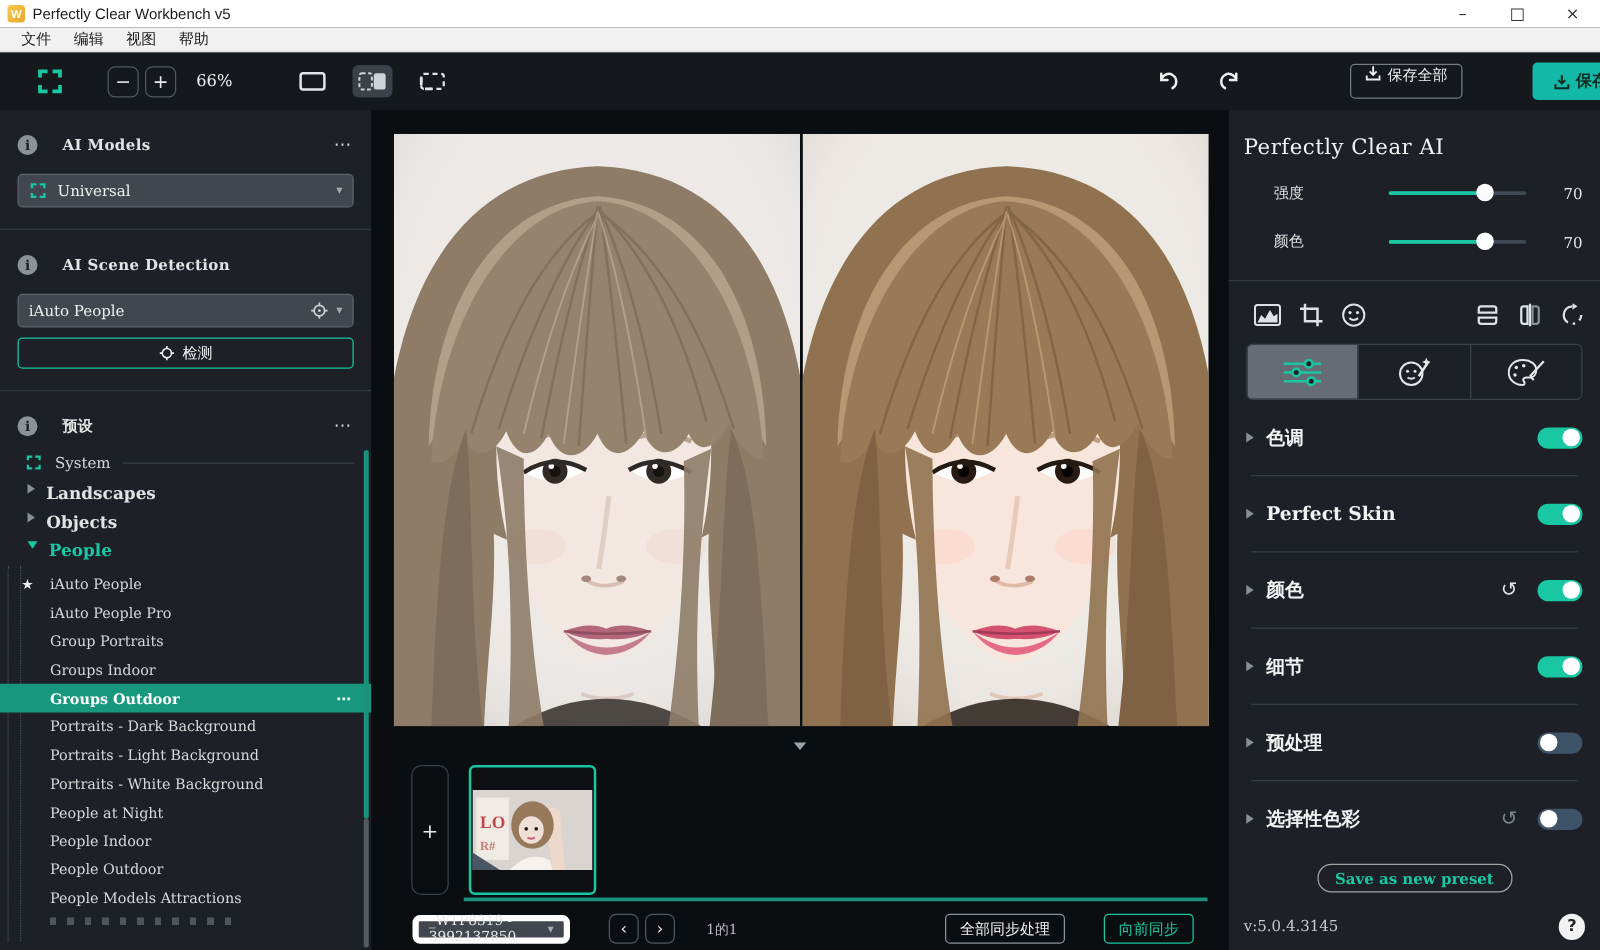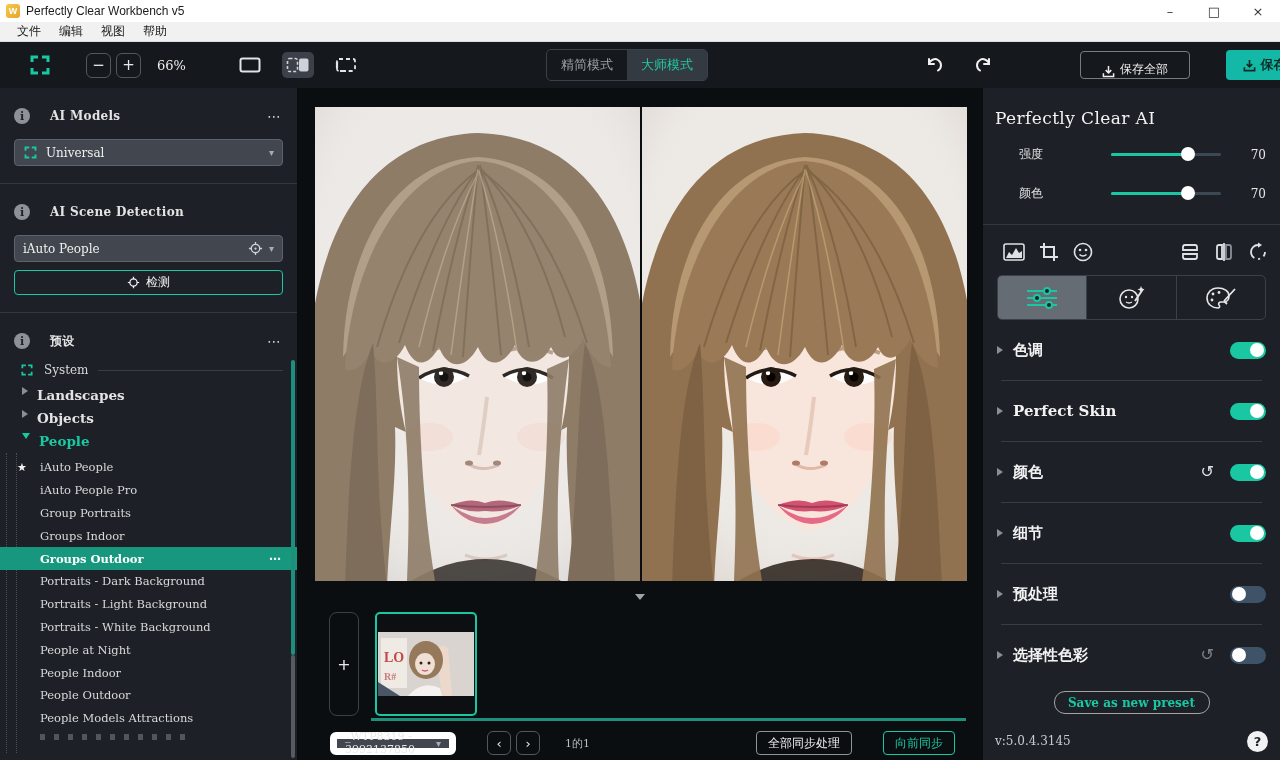--- a/index.html
+++ b/index.html
@@ -31,22 +31,22 @@
   #zoom-level { margin-left:16px; font-size:13px; color:#efefef; }
   .viewicons { display:flex; align-items:center; gap:16px; margin-left:48px; }
   .viewbtn { width:32px; height:26px; border-radius:5px; display:flex; align-items:center; justify-content:center; }
   .viewbtn.sel { background:#3c4149; }
   .mode-switch { position:absolute; left:546px; top:7px; height:32px; display:flex; align-items:center;
     border:1px solid #3c4149; border-radius:5px; overflow:hidden; background:#15181c; }
   .mode-tab { padding:0 14px; height:32px; display:flex; align-items:center; font-size:13px; color:#9ea3a9; }
   .mode-tab.active { background:#343a41; color:#23c9a4; }
   .histbtns { position:absolute; left:920px; top:8px; display:flex; gap:18px; }
   .histbtn { width:30px; height:30px; display:flex; align-items:center; justify-content:center; }
-  #save-all-btn { position:absolute; left:1080px; top:9px; width:110px; height:28px; border:1px solid #777c82;
-    border-radius:4px; display:flex; align-items:flex-end; justify-content:center; gap:5px; font-size:12px; color:#eee; }
+  #save-all-btn { position:absolute; left:1080px; top:9px; width:90px; height:28px; border:1px solid #777c82;
+    border-radius:4px; display:flex; align-items:flex-start; justify-content:center; gap:5px; font-size:12px; color:#eee; }
   #save-btn { position:absolute; left:1191px; top:8px; width:77px; height:30px; background:#14b8a6;
     border-radius:4px; display:flex; align-items:center; justify-content:center; gap:5px; font-size:13px;
     color:#0c2b22; font-weight:bold;margin-left:35px; }
 
   
   #sidebar { position:absolute; left:0; top:88px; width:298px; height:672px; background:#1d2127;
     border-right:1px solid #0a0c0f; overflow:hidden; color:#e3e3e3; }
   .sec-head { display:flex; align-items:center; height:24px; margin:16px 14px 0 14px; }
   .info-ic { width:16px; height:16px; border-radius:50%; background:#8d9298; color:#1d2127;
     font-size:11px; font-weight:bold; display:flex; align-items:center; justify-content:center; flex:none; }
@@ -85,21 +85,21 @@
   #half-after  { filter:saturate(1.12) contrast(1.06) brightness(.99); }
   #collapse-caret { position:absolute; left:336px; top:506px; width:0; height:0;
     border-top:6px solid #9ea3a8; border-left:5px solid transparent; border-right:5px solid transparent; }
   #add-image-btn { position:absolute; left:30px; top:524px; width:30px; height:104px; border:1px solid #3c4149;
     border-radius:8px; color:#e8e8e8; font-size:16px; display:flex; align-items:center; justify-content:center;
     font-family:"DejaVu Sans", sans-serif; }
   #thumb { position:absolute; left:76px; top:524px; width:102px; height:104px; border:2px solid #19c8a2;
     border-radius:5px; background:#0d0f12; display:flex; align-items:center; justify-content:center; }
   #film-scroll { position:absolute; left:72px; top:630px; width:595px; height:3px; background:#1c907a; }
   #bottombar { position:absolute; left:0; top:638px; width:683px; height:34px; display:flex; align-items:center; color:#e4e4e4; }
-  #file-select { margin-left:31px; width:126px; height:23px; background:#42474f; border:7px solid #ffffff;
+  #file-select { margin-left:31px; width:126px; height:23px; background:#42474f; border:5px solid #ffffff;
     border-radius:6px; display:flex; align-items:center; padding:0 8px; font-size:11px; color:#e9e9e9; }
   .navbtn { width:24px; height:24px; border:1px solid #53585f; border-radius:6px; display:flex; align-items:center;
     justify-content:center; color:#e8e8e8; font-size:13px; font-family:"DejaVu Sans", sans-serif; }
   #nav-prev { margin-left:31px; } #nav-next { margin-left:5px; }
   #page-indicator { margin-left:25px; font-size:11px; color:#b9bdc2; }
   #sync-all-btn { margin-left:auto; width:96px; height:24px; border:1px solid #8f9499; border-radius:4px;
     display:flex; align-items:center; justify-content:center; font-size:12px; color:#f0f0f0; }
   #sync-fwd-btn { margin-left:31px; margin-right:27px; width:72px; height:24px; border:1px solid #19c8a2;
     border-radius:4px; display:flex; align-items:center; justify-content:center; font-size:12px; color:#19c8a2; }
 
@@ -268,24 +268,20 @@
       </svg>
     </div>
     <div class="viewbtn">
       <svg width="24" height="18" viewBox="0 0 24 18">
         <rect x="3" y="3" width="18" height="12" rx="2" fill="none" stroke="#e2e4e6" stroke-width="1.8" stroke-dasharray="4 3"></rect>
         <path d="M3,6 L3,12 M6,15 L12,15" stroke="#e2e4e6" stroke-width="2.2"></path>
       </svg>
     </div>
   </div>
 
-  <div class="mode-switch">
-    <div class="mode-tab">精简模式</div>
-    <div class="mode-tab active">大师模式</div>
-  </div>
 
   <div class="histbtns">
     <div class="histbtn">
       <svg width="22" height="20" viewBox="0 0 22 20">
         <path d="M5,4 L5,9 L10,9 M5,8 C7,4.5 11,3 14,5 C18,7.5 18,13 14,15.5" stroke="#f0f0f0" stroke-width="2" fill="none" stroke-linecap="round"></path>
       </svg>
     </div>
     <div class="histbtn">
       <svg width="22" height="20" viewBox="0 0 22 20">
         <path d="M17,4 L17,9 L12,9 M17,8 C15,4.5 11,3 8,5 C4,7.5 4,13 8,15.5" stroke="#f0f0f0" stroke-width="2" fill="none" stroke-linecap="round"></path>

